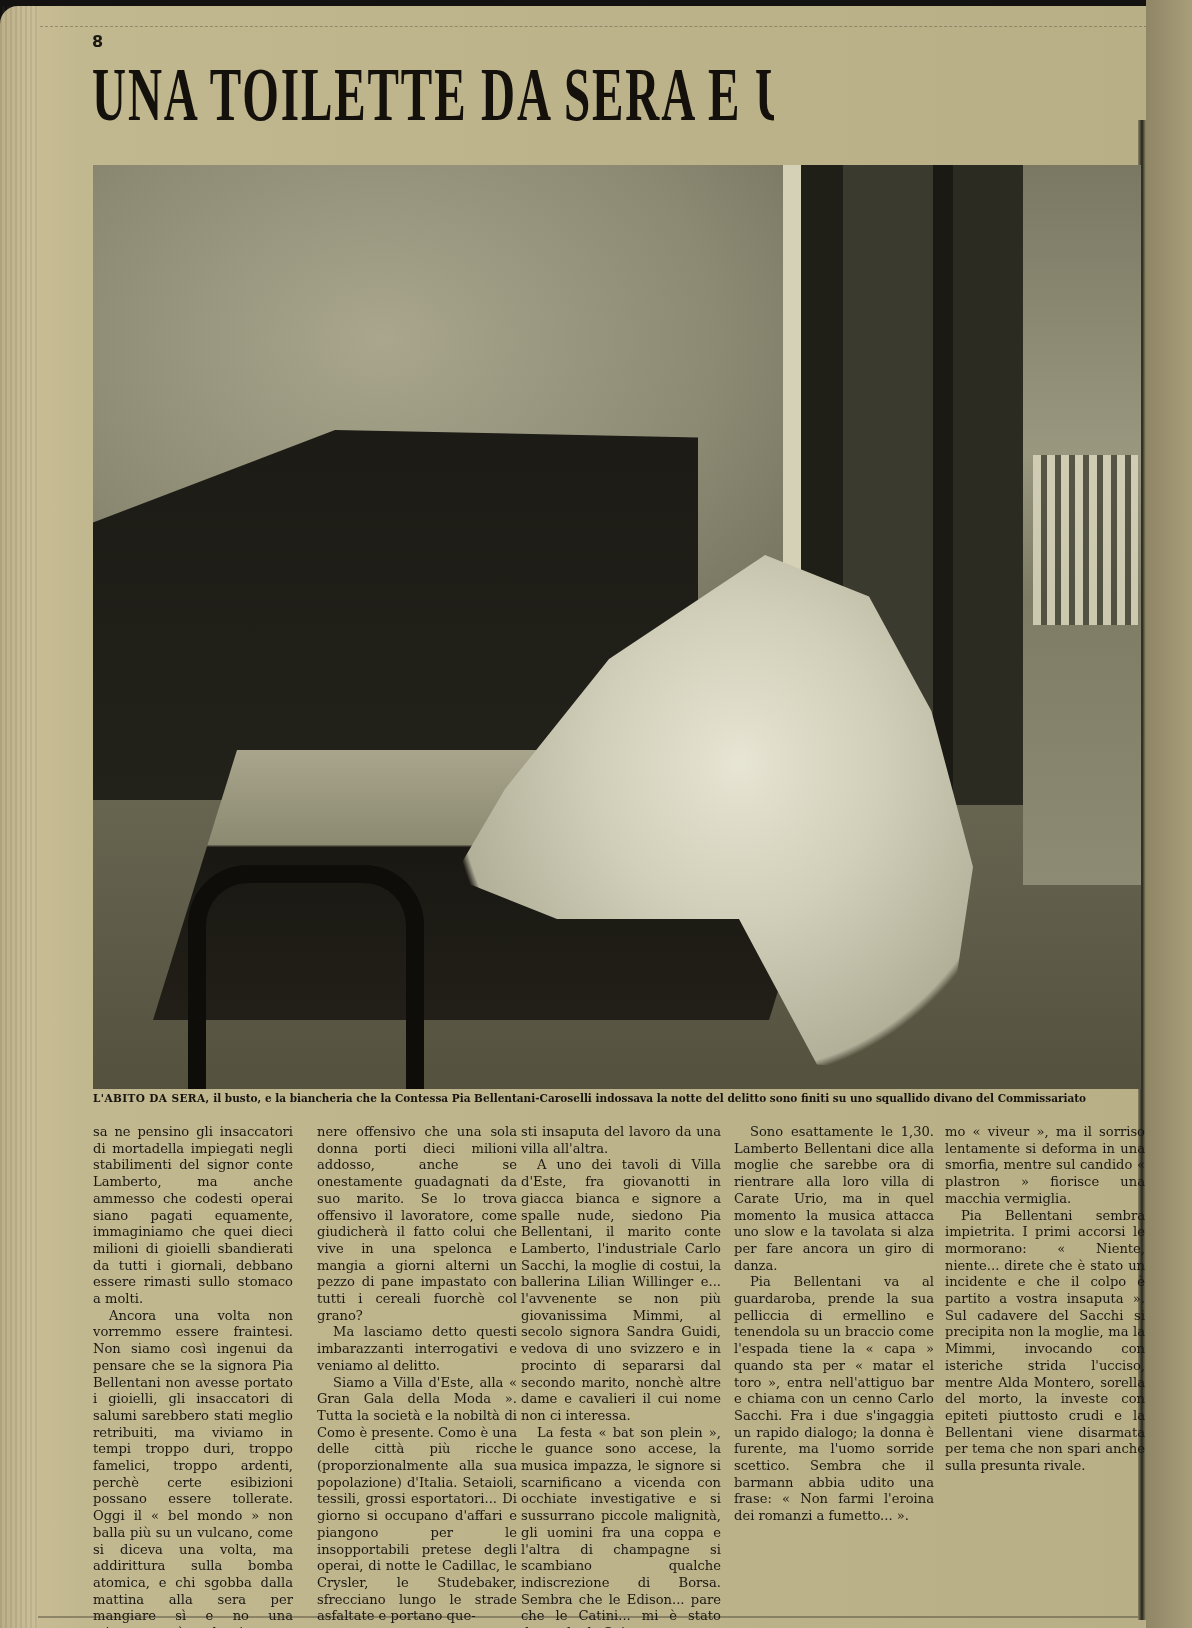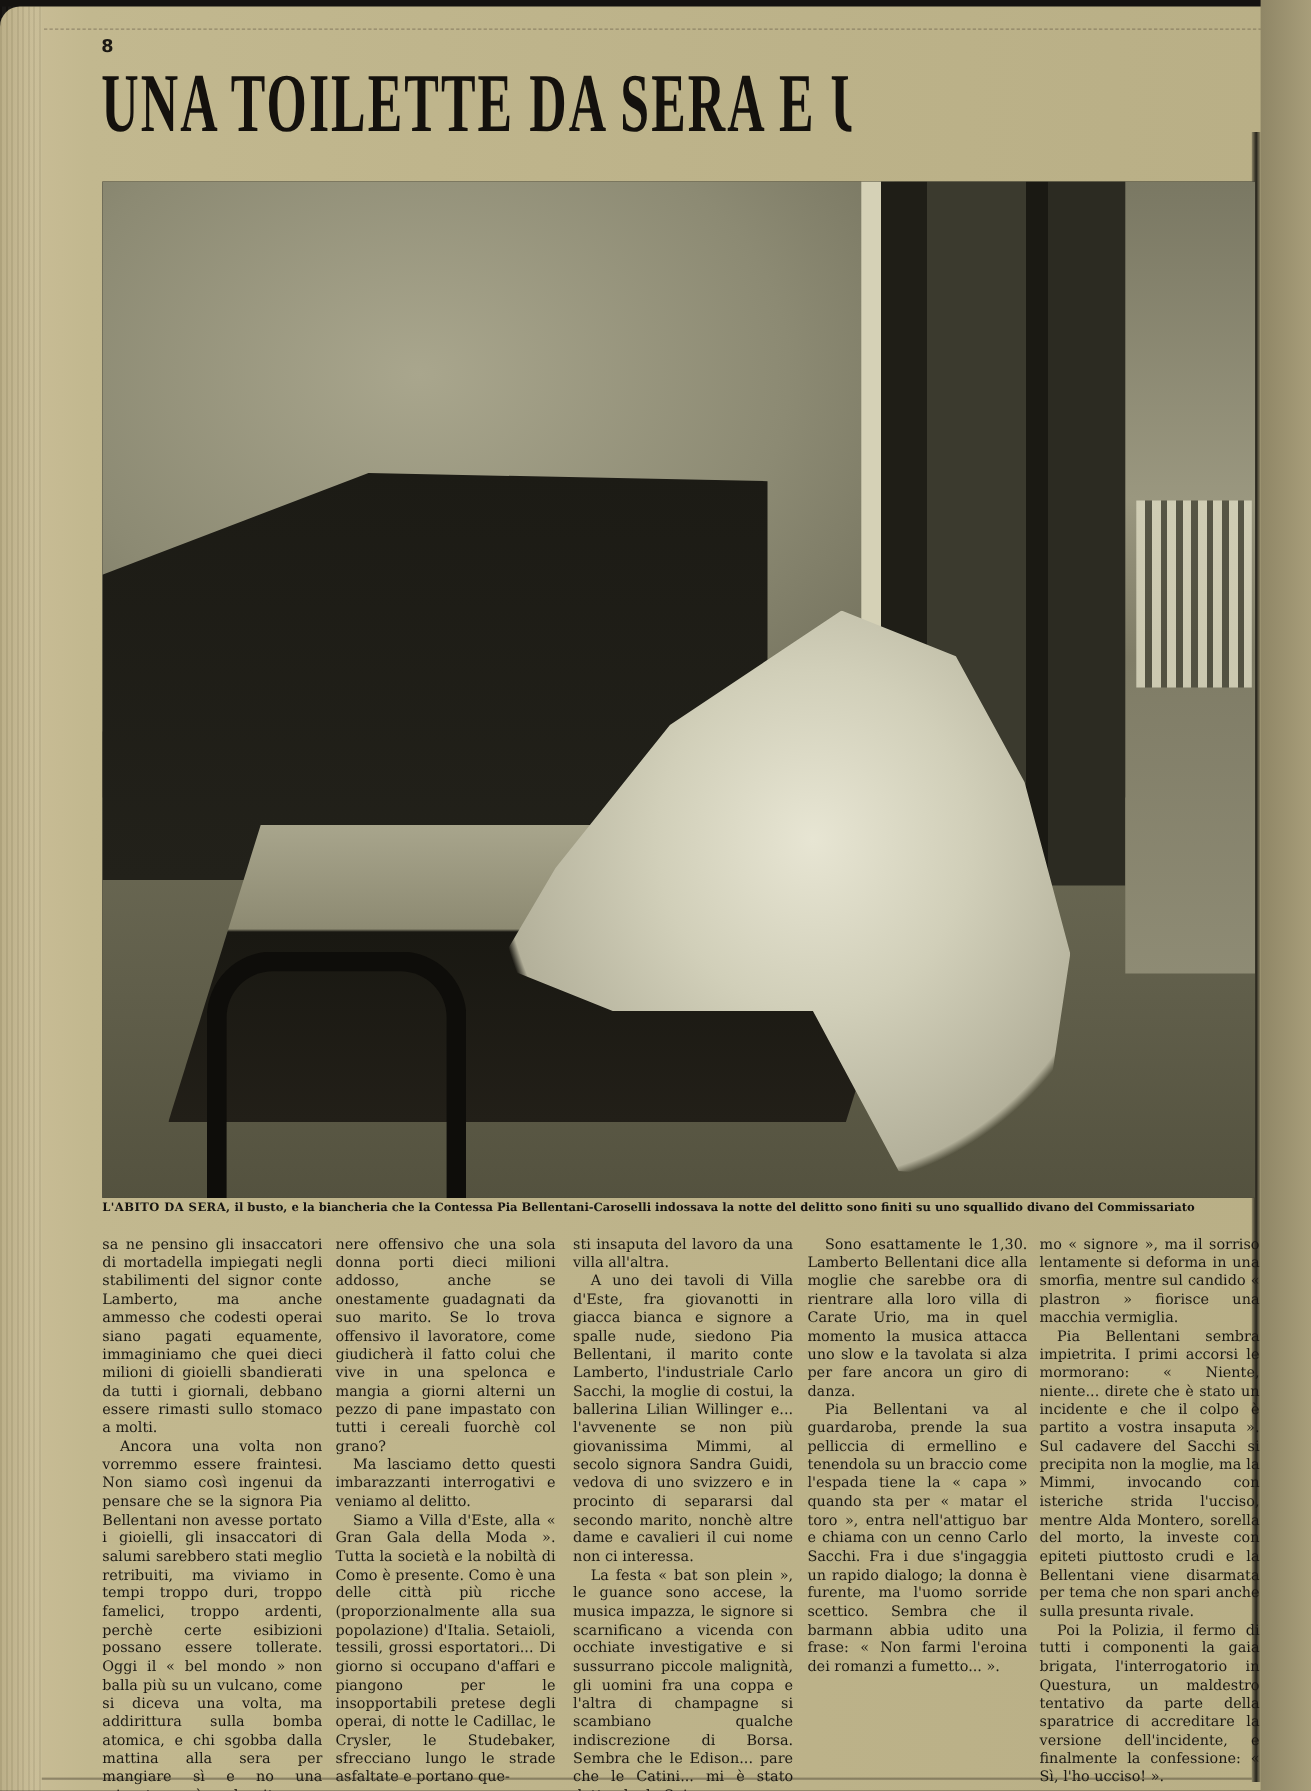--- a/index.html
+++ b/index.html
@@ -66,21 +66,21 @@
     position: absolute; left: 93px; top: 1092px; width: 1099px; height: 440px;
   }
   .col {
     position: absolute; top: 0; width: 200px;
     font-family: "DejaVu Serif", serif; font-size: 13.1px; line-height: 16.7px; color: #1a1712;
     text-align: justify; hyphens: manual;
   }
   .col p { margin: 0; text-indent: 0; }
   .col p.ind { text-indent: 16px; }
   .col-1 { left: 0; }
-  .col-2 { left: 212px; }
+  .col-2 { left: 224px; }
   .col-3 { left: 428px; }
   .col-4 { left: 641px; }
   .col-5 { left: 852px; width: 200px; }
   .gutter-shadow {
     position: absolute; left: 1138px; top: 120px; width: 8px; height: 1500px;
     background: linear-gradient(90deg, rgba(0,0,0,0.25), rgba(0,0,0,0.8), rgba(0,0,0,0.2));
   }
   .next-page {
     position: absolute; left: 1146px; top: 0; width: 46px; height: 1628px;
     background: linear-gradient(90deg, #8f8666, #a89e7a);
@@ -129,23 +129,22 @@
     <div class="col col-3">
       <p>sti insaputa del lavoro da una villa all'altra.</p>
       <p class="ind">A uno dei tavoli di Villa d'Este, fra giovanotti in giacca bianca e signore a spalle nude, siedono Pia Bellentani, il marito conte Lamberto, l'industriale Carlo Sacchi, la moglie di costui, la ballerina Lilian Willinger e... l'avvenente se non più giovanissima Mimmi, al secolo signora Sandra Guidi, vedova di uno svizzero e in procinto di separarsi dal secondo marito, nonchè altre dame e cavalieri il cui nome non ci interessa.</p>
       <p class="ind">La festa « bat son plein », le guance sono accese, la musica impazza, le signore si scarnificano a vicenda con occhiate investigative e si sussurrano piccole malignità, gli uomini fra una coppa e l'altra di champagne si scambiano qualche indiscrezione di Borsa. Sembra che le Edison... pare che le Catini... mi è stato detto che la Snia...</p>
     </div>
     <div class="col col-4">
       <p class="ind">Sono esattamente le 1,30. Lamberto Bellentani dice alla moglie che sarebbe ora di rientrare alla loro villa di Carate Urio, ma in quel momento la musica attacca uno slow e la tavolata si alza per fare ancora un giro di danza.</p>
       <p class="ind">Pia Bellentani va al guardaroba, prende la sua pelliccia di ermellino e tenendola su un braccio come l'espada tiene la « capa » quando sta per « matar el toro », entra nell'attiguo bar e chiama con un cenno Carlo Sacchi. Fra i due s'ingaggia un rapido dialogo; la donna è furente, ma l'uomo sorride scettico. Sembra che il barmann abbia udito una frase: « Non farmi l'eroina dei romanzi a fumetto... ».</p>
     </div>
     <div class="col col-5">
-      <p>mo « signore », ma il sorriso lentamente si deforma in una smorfia, mentre sul candido « plastron » fiorisce una macchia vermiglia.</p>
+      <p>mo « viveur », ma il sorriso lentamente si deforma in una smorfia, mentre sul candido « plastron » fiorisce una macchia vermiglia.</p>
       <p class="ind">Pia Bellentani sembra impietrita. I primi accorsi le mormorano: « Niente, niente... direte che è stato un incidente e che il colpo è partito a vostra insaputa ». Sul cadavere del Sacchi si precipita non la moglie, ma la Mimmi, invocando con isteriche strida l'ucciso, mentre Alda Montero, sorella del morto, la investe con epiteti piuttosto crudi e la Bellentani viene disarmata per tema che non spari anche sulla presunta rivale.</p>
-      <p class="ind">Poi la Polizia, il fermo di tutti i componenti la gaia brigata, l'interrogatorio in Questura, un maldestro tentativo da parte della sparatrice di accreditare la versione dell'incidente, e finalmente la confessione: « Sì, l'ho ucciso! ».</p>
     </div>
   </div>
 
   <div class="bottom-rule"></div>
 </div>
 
 <div class="gutter-shadow"></div>
 <div class="next-page"></div>
 
 </body></html>

